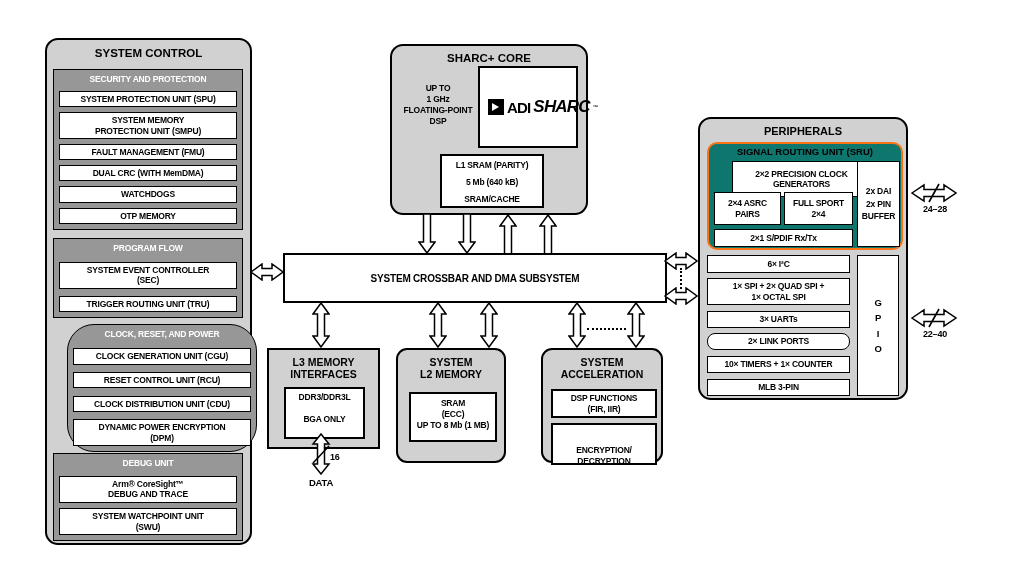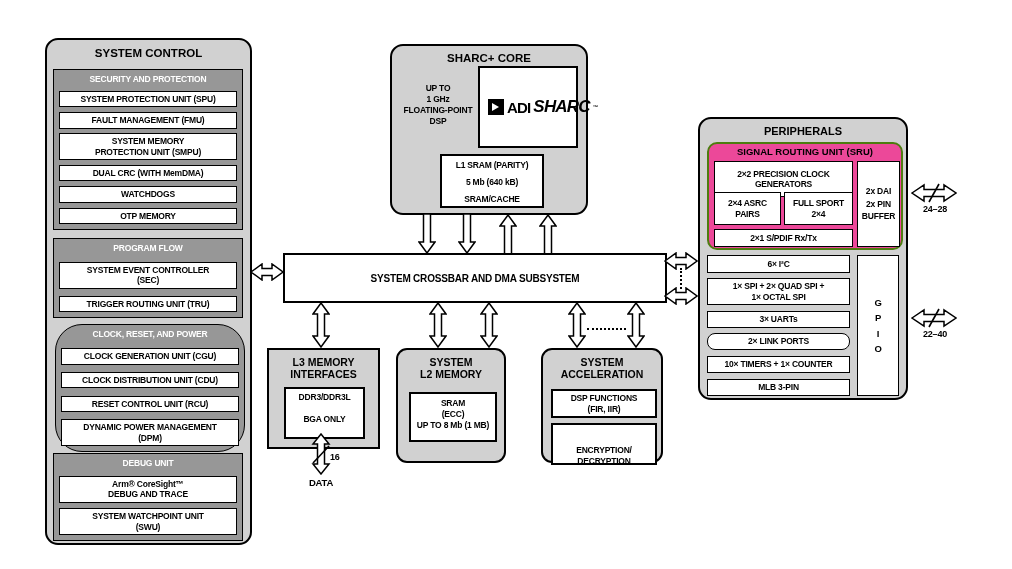--- a/index.html
+++ b/index.html
@@ -45,41 +45,41 @@
 <body>
 
 <div id="canvas">
 
   <div class="graybox" style="left:45px; top:38px; width:207px; height:507px;">
     <div class="boxtitle" style="top:7px;">SYSTEM CONTROL</div>
 
     <div class="section" style="left:6px; top:29px; width:190px; height:161px;">
       <div class="sec-header">SECURITY AND PROTECTION</div>
       <div class="ibox">SYSTEM PROTECTION UNIT (SPU)</div>
-      <div class="ibox">FAULT MANAGEMENT (FMU)</div>
       <div class="ibox">SYSTEM MEMORY
 PROTECTION UNIT (SMPU)</div>
+      <div class="ibox">FAULT MANAGEMENT (FMU)</div>
       <div class="ibox">DUAL CRC (WITH MemDMA)</div>
       <div class="ibox">WATCHDOGS</div>
       <div class="ibox">OTP MEMORY</div>
     </div>
 
     <div class="section" style="left:6px; top:198px; width:190px; height:80px;">
       <div class="sec-header">PROGRAM FLOW</div>
       <div class="ibox">SYSTEM EVENT CONTROLLER
 (SEC)</div>
       <div class="ibox">TRIGGER ROUTING UNIT (TRU)</div>
     </div>
 
-    <div class="section" style="left:8px; top:284px; width:190px; height:128px;border-radius:27px;">
+    <div class="section" style="left:20px; top:284px; width:190px; height:128px;border-radius:27px;">
       <div class="sec-header">CLOCK, RESET, AND POWER</div>
       <div class="ibox">CLOCK GENERATION UNIT (CGU)</div>
+      <div class="ibox">RESET CONTROL UNIT (RCU)</div>
       <div class="ibox">CLOCK DISTRIBUTION UNIT (CDU)</div>
-      <div class="ibox">RESET CONTROL UNIT (RCU)</div>
-      <div class="ibox">DYNAMIC POWER MANAGEMENT
+      <div class="ibox">DYNAMIC POWER ENCRYPTION
 (DPM)</div>
     </div>
 
     <div class="section" style="left:6px; top:413px; width:190px; height:88px;">
       <div class="sec-header">DEBUG UNIT</div>
       <div class="ibox">Arm® CoreSight™
 DEBUG AND TRACE</div>
       <div class="ibox">SYSTEM WATCHPOINT UNIT
 (SWU)</div>
     </div>
@@ -179,23 +179,23 @@
 ACCELERATION</div>
     <div class="whitebox t" style="left:8px; top:39px; width:106px; height:29px; font-size:8.5px; line-height:1.25; padding-top:2px;">DSP FUNCTIONS
 (FIR, IIR)</div>
     <div class="whitebox t" style="left:8px; top:73px; width:106px; height:42px; font-size:8.5px; line-height:1.25; padding-top:20px;">ENCRYPTION/
 DECRYPTION</div>
   </div>
 
   <div class="graybox" style="left:698px; top:117px; width:210px; height:283px;">
     <div class="boxtitle" style="top:6px; font-size:11px;">PERIPHERALS</div>
 
-    <div class="abs" style="left:7px; top:23px; width:196px; height:108px; background:#ec4899; border:2px solid #4d7c0f; border-radius:10px;">
+    <div class="abs" style="left:7px; top:23px; width:196px; height:108px; background:#0f766e; border:2px solid #f97316; border-radius:10px;">
       <div class="boxtitle" style="top:2px; font-size:9.5px;">SIGNAL ROUTING UNIT (SRU)</div>
-      <div class="ibox abs t" style="left:5px; top:17px; width:139px; height:36px;">2×2 PRECISION CLOCK
+      <div class="ibox abs t" style="left:23px; top:17px; width:139px; height:36px;">2×2 PRECISION CLOCK
 GENERATORS</div>
       <div class="ibox abs t" style="left:5px; top:48px; width:67px; height:33px;">2×4 ASRC
 PAIRS</div>
       <div class="ibox abs t" style="left:75px; top:48px; width:69px; height:33px;">FULL SPORT
 2×4</div>
       <div class="ibox abs t" style="left:5px; top:85px; width:139px; height:18px;">2×1 S/PDIF Rx/Tx</div>
       <div class="ibox abs t" style="left:148px; top:17px; width:43px; height:86px; line-height:1.5;">2x DAI
 2x PIN
 BUFFER</div>
     </div>

